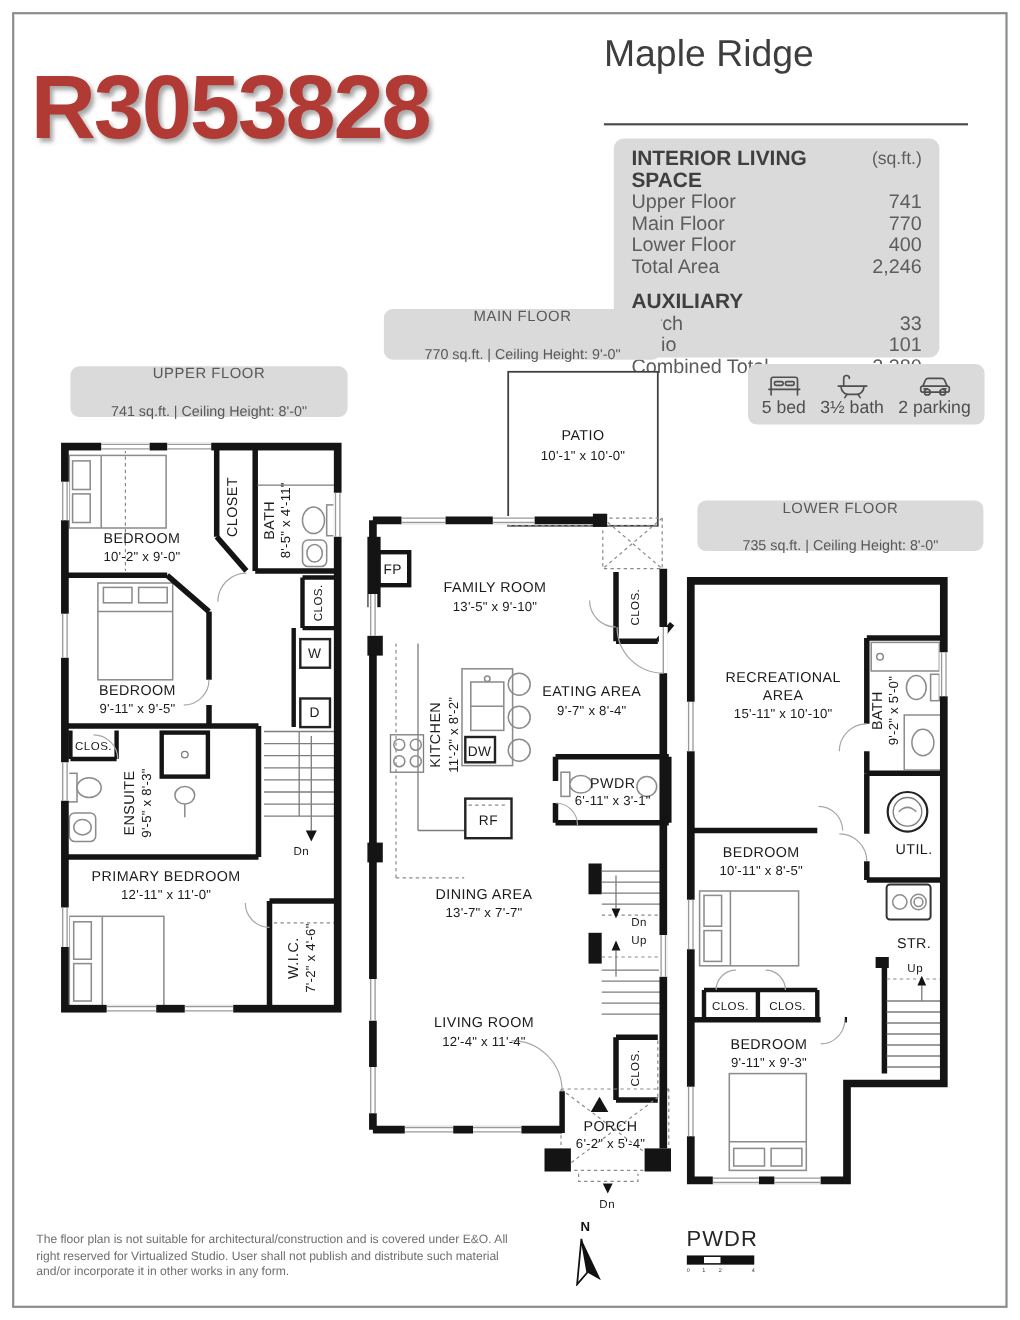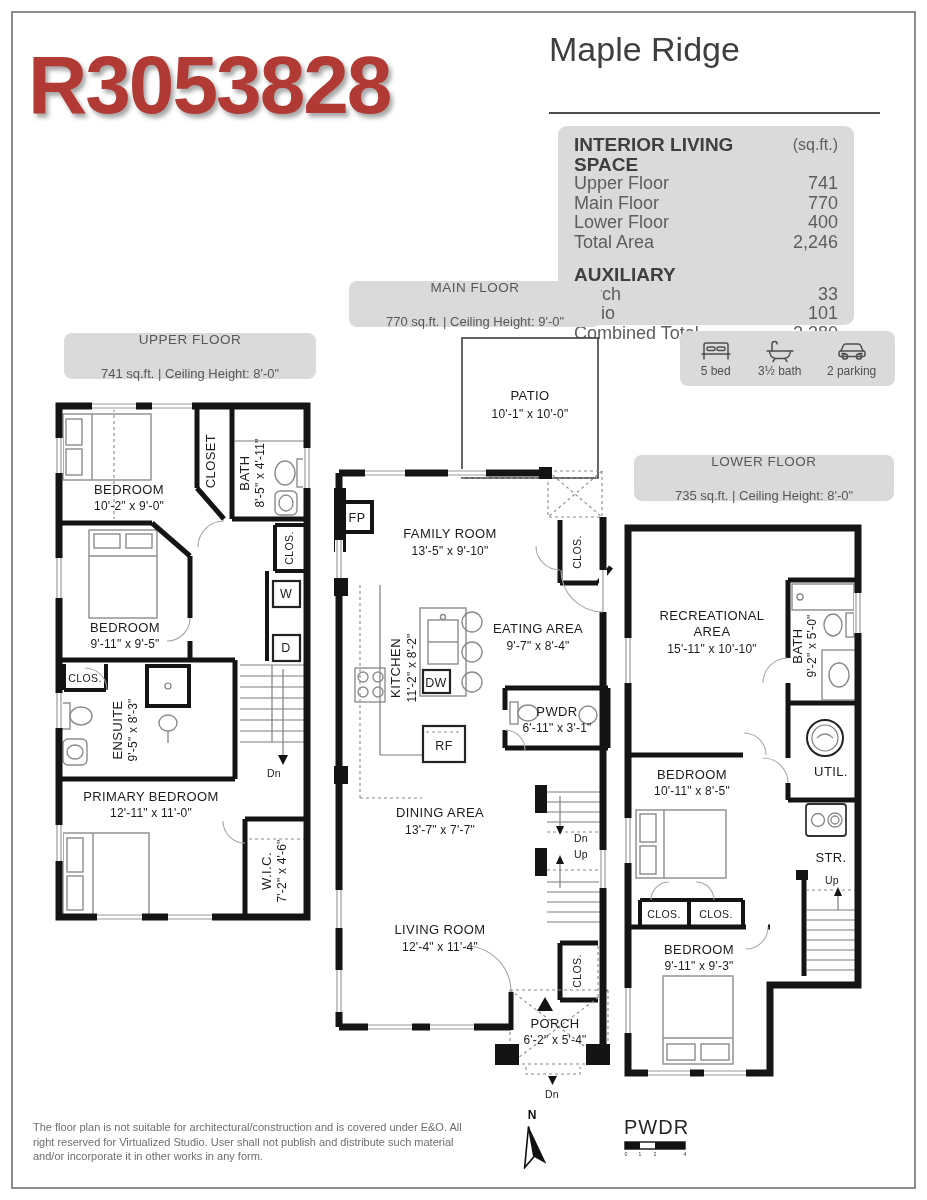--- a/index.html
+++ b/index.html
@@ -2,38 +2,38 @@
 <html><head>
 <meta charset="utf-8">
 <style>
   html,body{margin:0;padding:0;}
   body{
     width:927px;height:1200px;position:relative;background:#ffffff;
     font-family:"Liberation Sans", sans-serif;overflow:hidden;
   }
   .frame{position:absolute;left:11px;top:11px;right:11px;bottom:11px;border:2px solid #8d8d8d;}
   .mls{
-    position:absolute;left:28px;top:44px;font-size:82px;font-weight:700;line-height:1;
+    position:absolute;left:28px;top:57px;font-size:82px;font-weight:700;line-height:1;
     color:#b23a34;letter-spacing:-2px;text-shadow:3px 4px 4px rgba(80,80,80,.5);
   }
   .addr{position:absolute;left:549px;top:30px;font-size:34px;line-height:38px;color:#3e3e3e;font-weight:400;}
   .addr-rule{position:absolute;left:549px;top:112px;width:331px;border-top:2px solid #4c4c4c;}
   .infobox{
     position:absolute;left:558px;top:126px;width:296px;height:199px;background:#dadada;border-radius:9px;
     box-sizing:border-box;padding:9px 16px;color:#5d5d5d;
   }
   .irow{display:flex;justify-content:space-between;font-size:18px;line-height:19.5px;}
   .ititle{font-weight:700;color:#3f3f3f;font-size:19px;}
   .iunit{font-size:16px;}
   .aux{margin-top:13px;}
   .iconbox{
     position:absolute;left:680px;top:331px;width:215px;height:55px;background:#dadada;border-radius:8px;
     display:flex;align-items:center;justify-content:space-around;box-sizing:border-box;padding:3px 6px;
   }
-  .feat{display:flex;flex-direction:column;align-items:center;gap:0px;color:#4f4f4f;font-size:12px;line-height:16px;}
+  .feat{display:flex;flex-direction:column;align-items:center;gap:0px;color:#4f4f4f;font-size:16px;line-height:16px;}
   .feat svg{display:block}
   .floorbox{
     position:absolute;background:#dadada;border-radius:8px;text-align:center;color:#585858;
     display:flex;flex-direction:column;justify-content:center;box-sizing:border-box;
   }
   .floorbox .fn{font-size:13.5px;letter-spacing:.5px;}
   .floorbox .fm{font-size:13px;margin-top:19px;}
   .fb-upper{left:64px;top:333px;width:252px;height:46px;}
   .fb-main{left:349px;top:281px;width:252px;height:46px;}
   .fb-lower{left:634px;top:455px;width:260px;height:46px;}

